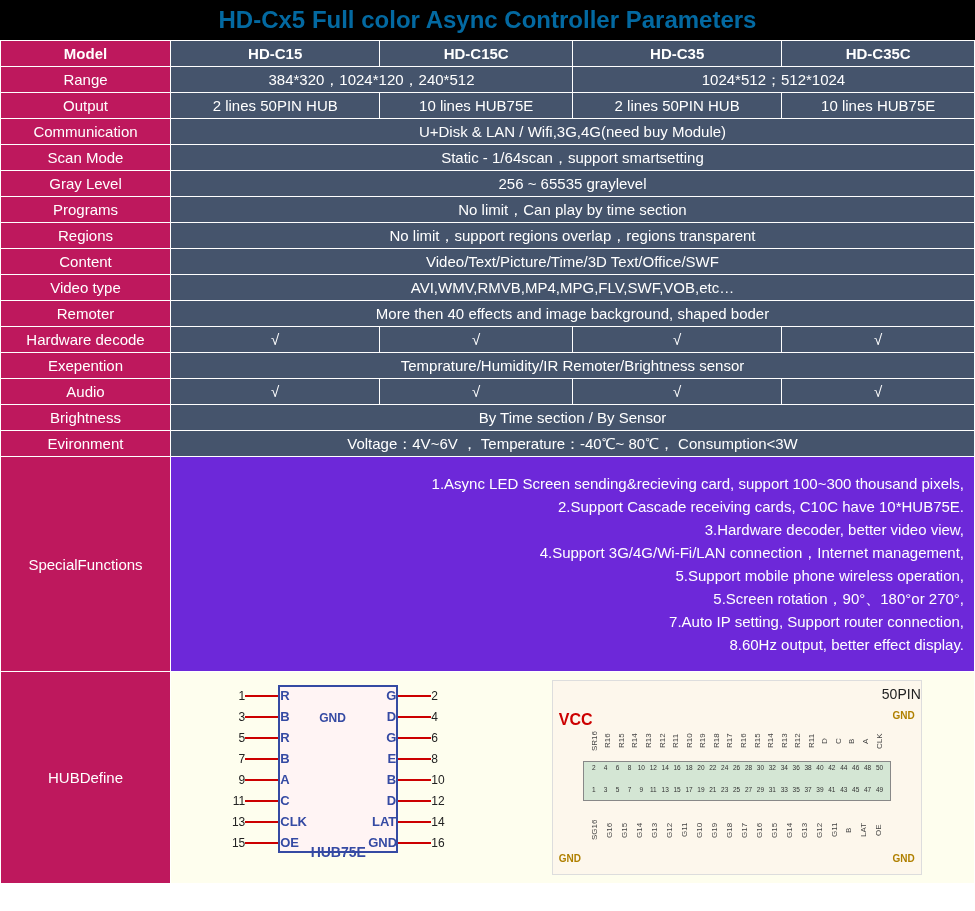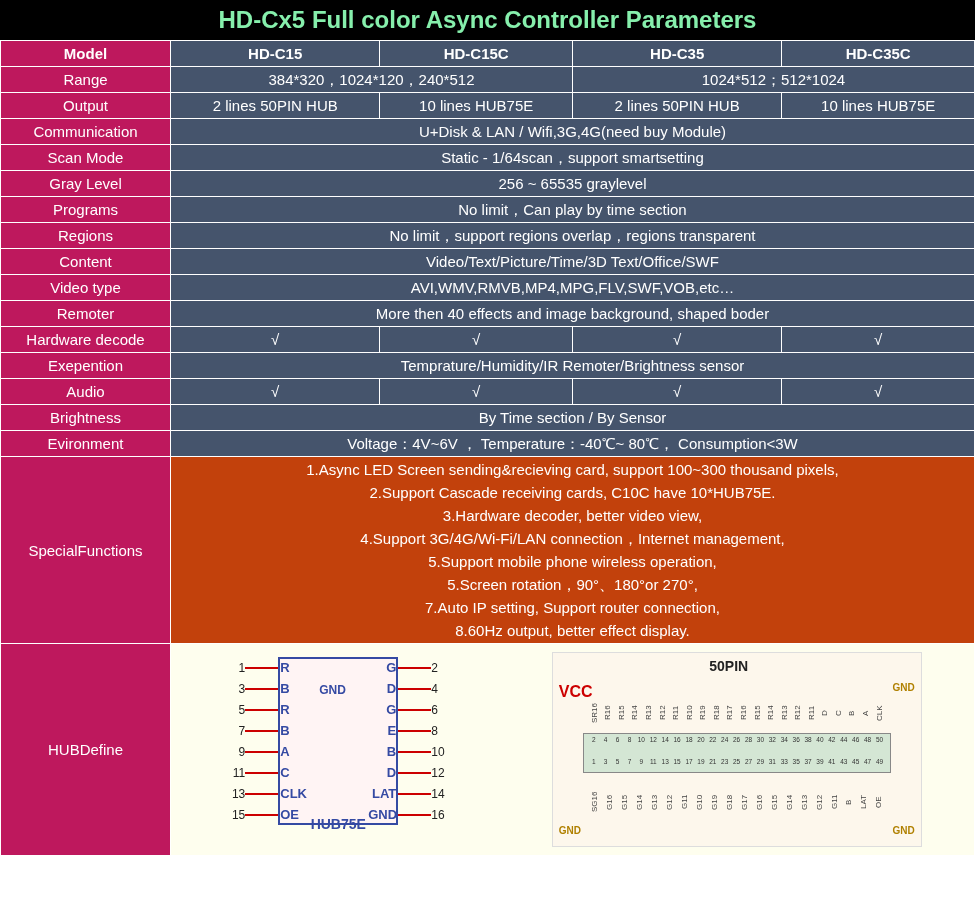--- a/index.html
+++ b/index.html
@@ -1,44 +1,44 @@
 <!DOCTYPE html>
 <html><head>
   <meta charset="utf-8">
   <style>
     * { margin: 0; padding: 0; box-sizing: border-box; }
     body { background: #fff; font-family: Arial, sans-serif; width: 975px; }
     .container { width: 975px; }
-    .title-bar { background: #000; color: #86efac; font-size: 24px; font-weight: bold; text-align: center; padding: 6px 0; }
+    .title-bar { background: #000; color: #0369a1; font-size: 24px; font-weight: bold; text-align: center; padding: 6px 0; }
     table { width: 100%; border-collapse: collapse; }
     td, th { border: 1px solid #fff; font-size: 15px; color: #fff; text-align: center; vertical-align: middle; padding: 2px 4px; line-height: 1.4; }
     .label-col { background: #be185d; width: 170px; font-weight: normal; }
     .label-col.bold { font-weight: bold; }
     .data-cell { background: #45546c; }
     .model-row td, .model-row th { font-weight: bold; }
-    .special-cell { background: #c2410c; text-align: center; padding: 0 10px; vertical-align: top; }
+    .special-cell { background: #6d28d9; text-align: right; padding: 14px 10px; vertical-align: top; }
     .special-cell div { margin: 2px 0; }
     .hub-cell { background: #fefeee; padding: 8px; }
     .diagram-box { display: inline-block; vertical-align: top; }
     .hub-wrap { display: flex; justify-content: space-around; align-items: flex-start; gap: 10px; }
     
     .hub75 { position: relative; width: 230px; height: 195px; font-size: 12px; color: #354aa3; }
     .hub75 .frame { position: absolute; left: 55px; top: 5px; width: 120px; height: 168px; border: 2px solid #354aa3; background: #fff4f4; }
     .hub75 .lnum, .hub75 .rnum { width: 22px; color: #222; }
     .hub75 .lnum { text-align: right; }
     .hub75 .rnum { text-align: left; }
     .hub75 .line { width: 33px; height: 2px; background: #c00; }
     .hub75 .ltxt, .hub75 .rtxt { width: 30px; font-weight: bold; font-size: 13px; }
     .hub75 .ltxt { text-align: left; padding-left: 2px; }
     .hub75 .rtxt { text-align: right; padding-right: 2px; }
     .hub75 .gndtxt { position: absolute; font-weight: bold; font-size: 12px; color: #354aa3; }
     .hub75 .caption { position: absolute; bottom: 12px; left: 0; right: 0; text-align: center; font-weight: bold; font-size: 14px; }
     
     .pin50 { position: relative; width: 370px; height: 195px; background: #fdf7ec; border: 1px solid #ddd; font-size: 9px; }
-    .pin50 .caption { position: absolute; top: 4px; left: 0; right: 16px; text-align: center; font-size: 14px; font-weight: bold; color: #222; }
+    .pin50 .caption { position: absolute; top: 4px; left: 0; right: 0; text-align: right; font-size: 14px; font-weight: normal; color: #222; }
     .pin50 .connector { position: absolute; left: 30px; right: 30px; top: 80px; height: 40px; background: #d4e6d4; border: 1px solid #888; }
     .pin50 .vcc { position: absolute; left: 6px; top: 28px; color: #c00; font-size: 16px; font-weight: bold; }
     .pin50 .gnd-tr { position: absolute; right: 6px; top: 28px; color: #b08000; font-size: 10px; font-weight: bold; }
     .pin50 .gnd-bl { position: absolute; left: 6px; bottom: 8px; color: #b08000; font-size: 10px; font-weight: bold; }
     .pin50 .gnd-br { position: absolute; right: 6px; bottom: 8px; color: #b08000; font-size: 10px; font-weight: bold; }
     .pin50 .top-labels { position: absolute; left: 36px; right: 36px; top: 42px; display: flex; justify-content: space-between; }
     .pin50 .bot-labels { position: absolute; left: 36px; right: 36px; bottom: 26px; display: flex; justify-content: space-between; }
     .pin50 .pinlbl { writing-mode: vertical-rl; transform: rotate(180deg); font-size: 8px; color: #444; height: 36px; }
     .pin50 .nums-top { position: absolute; left: 36px; right: 36px; top: 82px; display: flex; justify-content: space-between; font-size: 6.5px; color: #333; }
     .pin50 .nums-bot { position: absolute; left: 36px; right: 36px; top: 104px; display: flex; justify-content: space-between; font-size: 6.5px; color: #333; }

